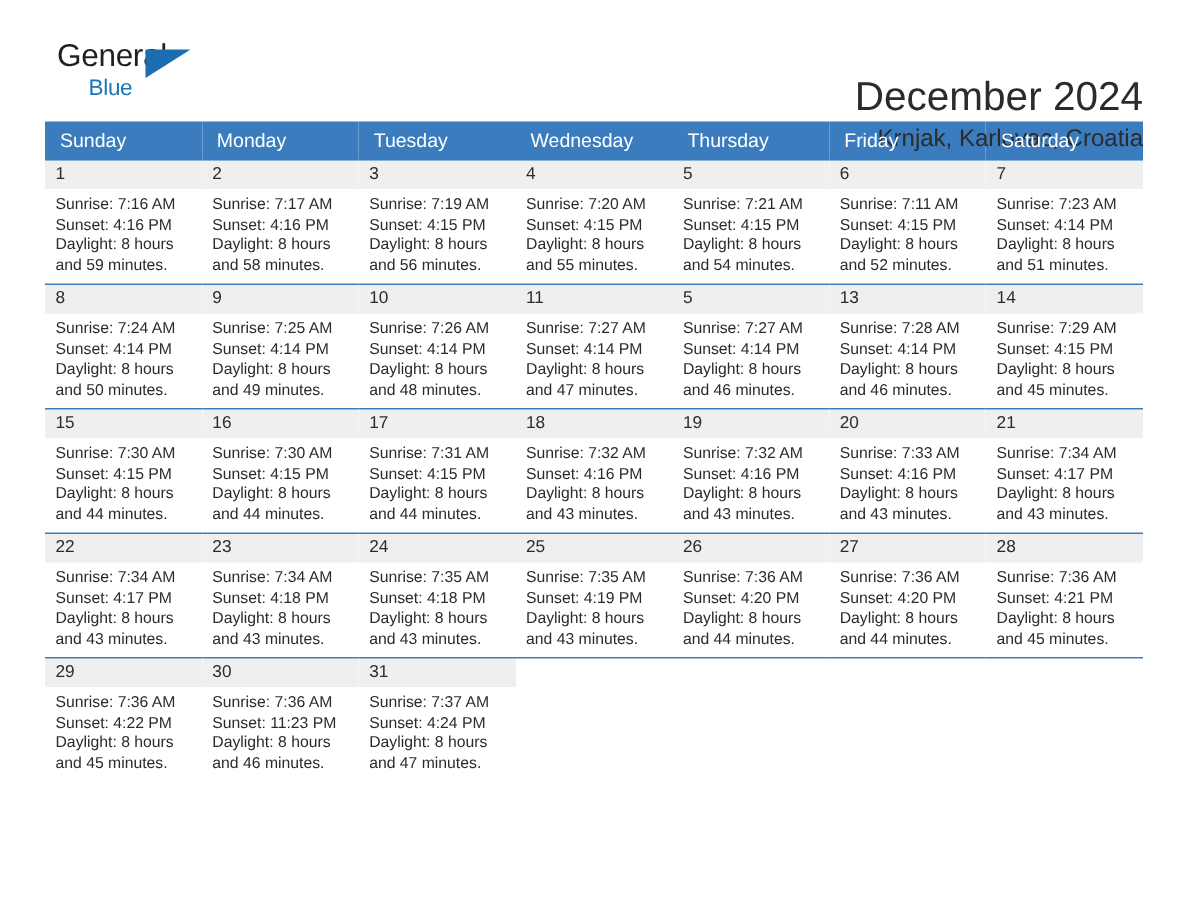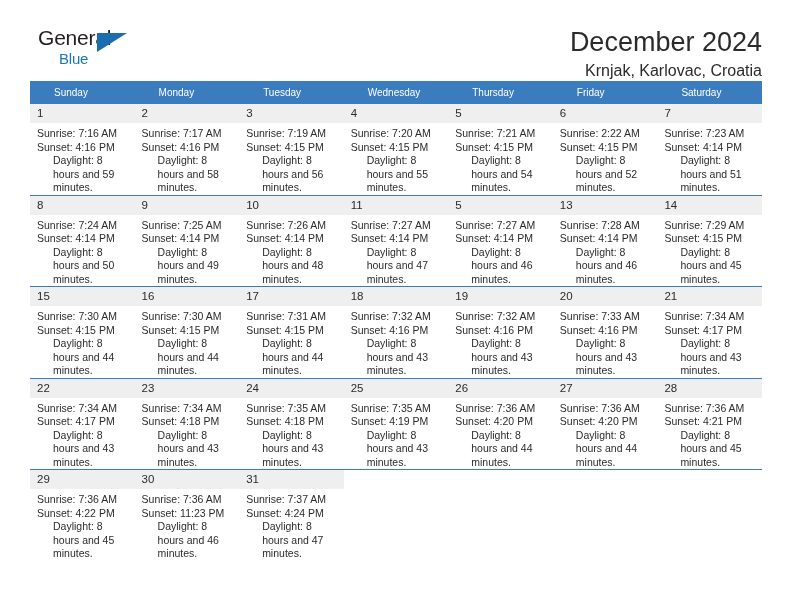--- a/index.html
+++ b/index.html
@@ -71,43 +71,44 @@
     text-align: right;
     flex: 0 0 auto;
     padding-top: 0px;
   }
   .cal-title {
     font-size: 27px;
     font-weight: normal;
     color: #2b2b2b;
     line-height: 32px;
     letter-spacing: 0px;
+    margin-top: 22px;
   }
   .cal-subtitle {
     font-size: 16px;
     color: #2b2b2b;
     line-height: 18px;
     margin-top: 4px;
   }
 
   
   .calendar {
     width: 732px;
     border-collapse: collapse;
     table-layout: fixed;
     margin-top: 6px;
   }
 
   .calendar th {
     background: #3a7cbe;
     color: #ffffff;
-    font-size: 10px;
+    font-size: 13px;
     font-weight: normal;
     text-align: left;
-    padding: 5px 0 5px 24px;
+    padding: 5px 0 5px 10px;
     height: 12px;
     border: none;
     margin-top: 15px;
   }
 
   .calendar td {
     vertical-align: top;
     padding: 0;
     border: none;
     border-top: 1px solid #3a7cbe;
@@ -131,21 +132,20 @@
     padding: 4px 6px 0 7px;
     font-size: 10.5px;
     line-height: 13.5px;
     color: #2b2b2b;
   }
   .cell-body div {
     white-space: nowrap;
   }
   .cell-body .daylight-line {
     white-space: normal;
-    margin-left: 16px;
   }
 
   td.blank {
     border-top: 1px solid #3a7cbe;
     background: #ffffff;
   }
 </style>
 </head>
 <body>
 
@@ -216,21 +216,21 @@
             <div class="daynum">5</div>
             <div class="cell-body">
               <div>Sunrise: 7:21 AM</div>
               <div>Sunset: 4:15 PM</div>
               <div class="daylight-line">Daylight: 8 hours and 54 minutes.</div>
             </div>
           </td>
           <td>
             <div class="daynum">6</div>
             <div class="cell-body">
-              <div>Sunrise: 2:22 AM</div>
+              <div>Sunrise: 7:11 AM</div>
               <div>Sunset: 4:15 PM</div>
               <div class="daylight-line">Daylight: 8 hours and 52 minutes.</div>
             </div>
           </td>
           <td>
             <div class="daynum">7</div>
             <div class="cell-body">
               <div>Sunrise: 7:23 AM</div>
               <div>Sunset: 4:14 PM</div>
               <div class="daylight-line">Daylight: 8 hours and 51 minutes.</div>

